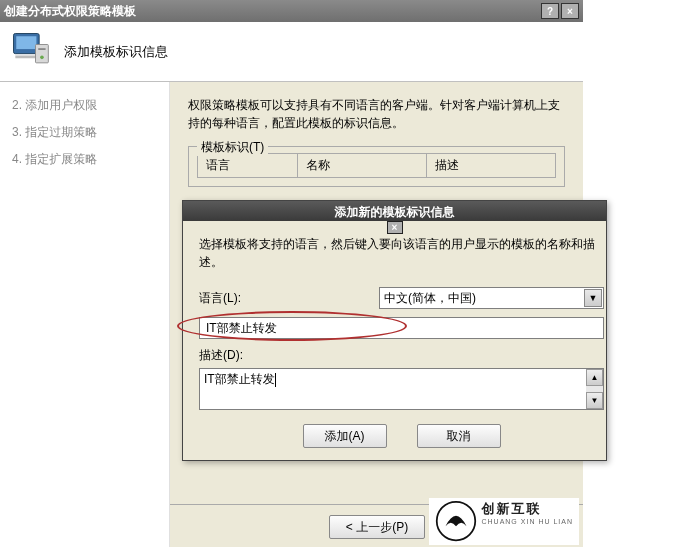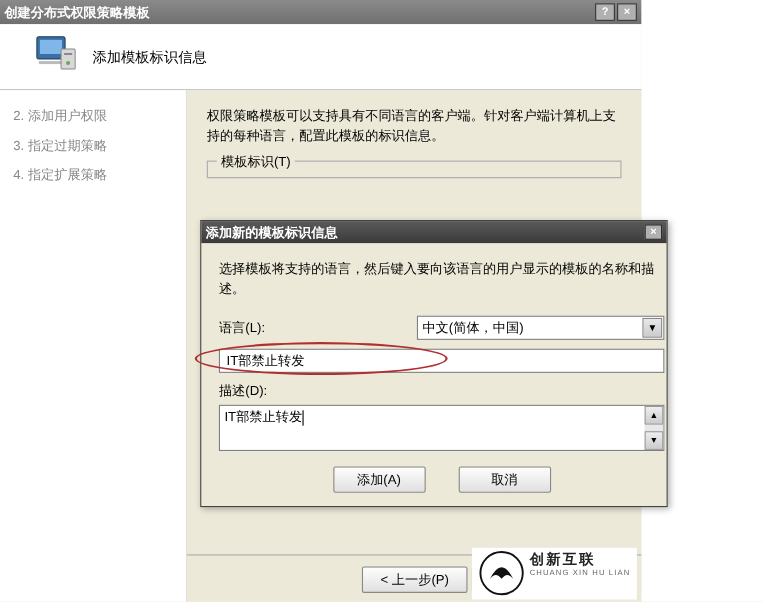--- a/index.html
+++ b/index.html
@@ -38,21 +38,21 @@
     display: flex; align-items: center; justify-content: center;
     font-size: 10px; font-family: sans-serif;
     cursor: pointer;
   }
   .header-area {
     height: 60px;
     background: #fff;
     border-bottom: 1px solid #c0c0c0;
     display: flex;
     align-items: center;
-    padding: 0 28px;
+    padding: 0 8px;
     gap: 12px;
   }
   .header-icon svg { width: 44px; height: 44px; }
   .header-title { font-size: 13px; }
   .content-area {
     display: flex;
     height: calc(100% - 22px - 60px);
   }
   .sidebar {
     width: 170px;
@@ -118,20 +118,21 @@
   }
   .dlg-titlebar {
     height: 20px;
     background: linear-gradient(to bottom, #5a5a5a, #3a3a3a);
     color: #fff;
     display: flex;
     align-items: center;
     padding: 3px 4px;
     font-size: 12px;
     font-weight: bold;
+    flex-direction: column;
   }
   .dlg-titlebar-text { flex: 1; }
   .dlg-close {
     width: 16px; height: 14px;
     background: #b0b0b0;
     border: 1px solid #222;
     display: flex; align-items: center; justify-content: center;
     font-size: 10px;
     cursor: pointer;
     font-family: sans-serif;
@@ -302,20 +303,29 @@
       <div class="sidebar-item inactive"><span>2.  添加用户权限</span></div>
       <div class="sidebar-item inactive"><span>3.  指定过期策略</span></div>
       <div class="sidebar-item inactive"><span>4.  指定扩展策略</span></div>
     </div>
 
     <div class="main-panel">
       <div class="intro-text">权限策略模板可以支持具有不同语言的客户端。针对客户端计算机上支持的每种语言，配置此模板的标识信息。</div>
 
       <div class="fieldset">
         <span class="fieldset-legend">模板标识(T)</span>
+        <table class="table">
+          <tbody>
+              <tr>
+            <th style="width:28%">语言</th>
+            <th style="width:36%">名称</th>
+            <th>描述</th>
+          </tr>
+        </tbody>
+          </table>
       </div>
 
       <div class="wizard-buttons">
         <button class="btn"><span>&lt; 上一步(P)</span></button>
         <button class="btn"><span>下一步(N) &gt;</span></button>
         <button class="btn" style="min-width:40px"><span>完</span></button>
       </div>
     </div>
 
   </div>

